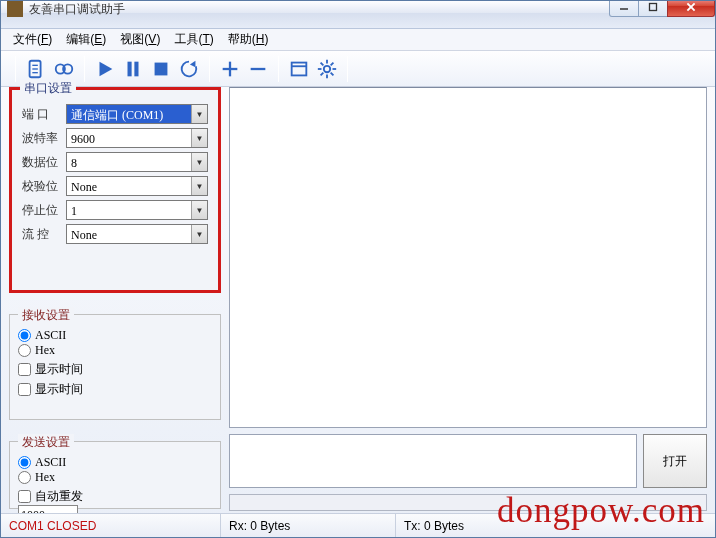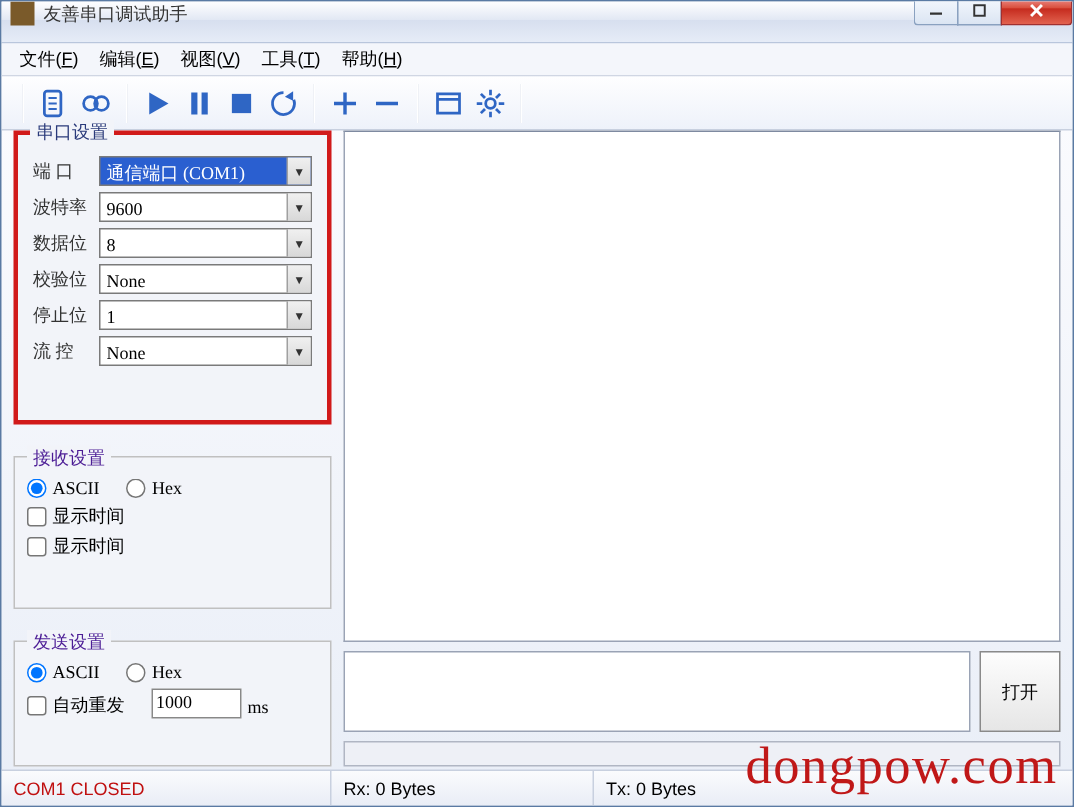--- a/index.html
+++ b/index.html
@@ -70,62 +70,62 @@
   
   .group {
     border: 1px solid #c0c0c0;
     background: #f2f4f9;
     position: relative;
     padding: 10px 8px 8px 8px;
   }
   .group .legend {
     position: absolute; top: -8px; left: 8px;
     background: #f2f4f9; padding: 0 4px;
-    color: #4c1d95; font-size: 12px;
+    color: #7f1d1d; font-size: 12px;
   }
   .serial-group { border: 3px solid #d11a1a; padding: 10px 10px; height: 206px;}
   .serial-group .legend { top: -10px; background: #f2f4f9; color:#2a3a7a;}
   .form-row { display: flex; align-items: center; margin: 4px 0; }
   .form-row .lbl { width: 44px; color: #333; font-family: SimSun, serif; font-size:12px;}
   .combo {
     flex: 1; height: 20px; border: 1px solid #7a7a7a;
     background: #fff; display: flex; align-items: center;
     font-family: SimSun, serif; font-size: 12px;
     position: relative; padding: 2px 16px 0 4px;
   }
   .combo.sel { background: #2a5fd0; color: #fff; }
   .combo .arrow {
     position: absolute; right: 0; top: 0; bottom: 0; width: 16px;
     background: linear-gradient(#f0f0f0,#d8d8d8);
     border-left: 1px solid #a0a0a0;
     display: flex; align-items: center; justify-content: center;
     color: #333; font-size: 8px;
   }
   .recv-group { height: 106px; }
-  .send-group { height: 88px; }
-  .radio-row, .check-row { display: flex; align-items: flex-end; margin: 3px 0; font-family: SimSun, serif;}
+  .send-group { height: 68px; }
+  .radio-row, .check-row { display: flex; align-items: flex-start; margin: 3px 0; font-family: SimSun, serif; flex-direction: column;}
   .radio-row label, .check-row label { display: flex; align-items: center; margin-right: 18px;}
   .radio-row input, .check-row input { margin: 0 4px 0 0;}
   .spin {
     width: 60px; height: 20px; border: 1px solid #888; background: #fff;
     font-family: SimSun, serif; padding: 0 2px;
     display:inline-flex; align-items:center;
   }
   .ms { margin-left: 4px; font-family: SimSun, serif;}
   
   .rx-area {
     flex: 1; background: #fff; border: 1px solid #9aa3b5;
     border-top: 1px solid #7e8aa0;
   }
   .tx-row { display: flex; gap: 6px; height: 54px; align-items:stretch;}
   .tx-area {
     flex: 1; background: #fff; border: 1px solid #9aa3b5;
   }
   .open-btn {
-    width: 54px; border: 1px solid #8a8a8a;
+    width: 64px; border: 1px solid #8a8a8a;
     background: linear-gradient(#fdfdfd,#e6e6e6);
     display: flex; align-items: center; justify-content: center;
     font-size: 12px;
   }
   .scroll-strip { height: 17px; border:1px solid #b0b6c3; background:#eef0f6; margin-top:auto;}
   
   .statusbar {
     position: absolute; left: 0; right: 0; bottom: 0; height: 24px;
     background: linear-gradient(#fafbfd,#e9edf6);
     border-top: 1px solid #c8d0df;

